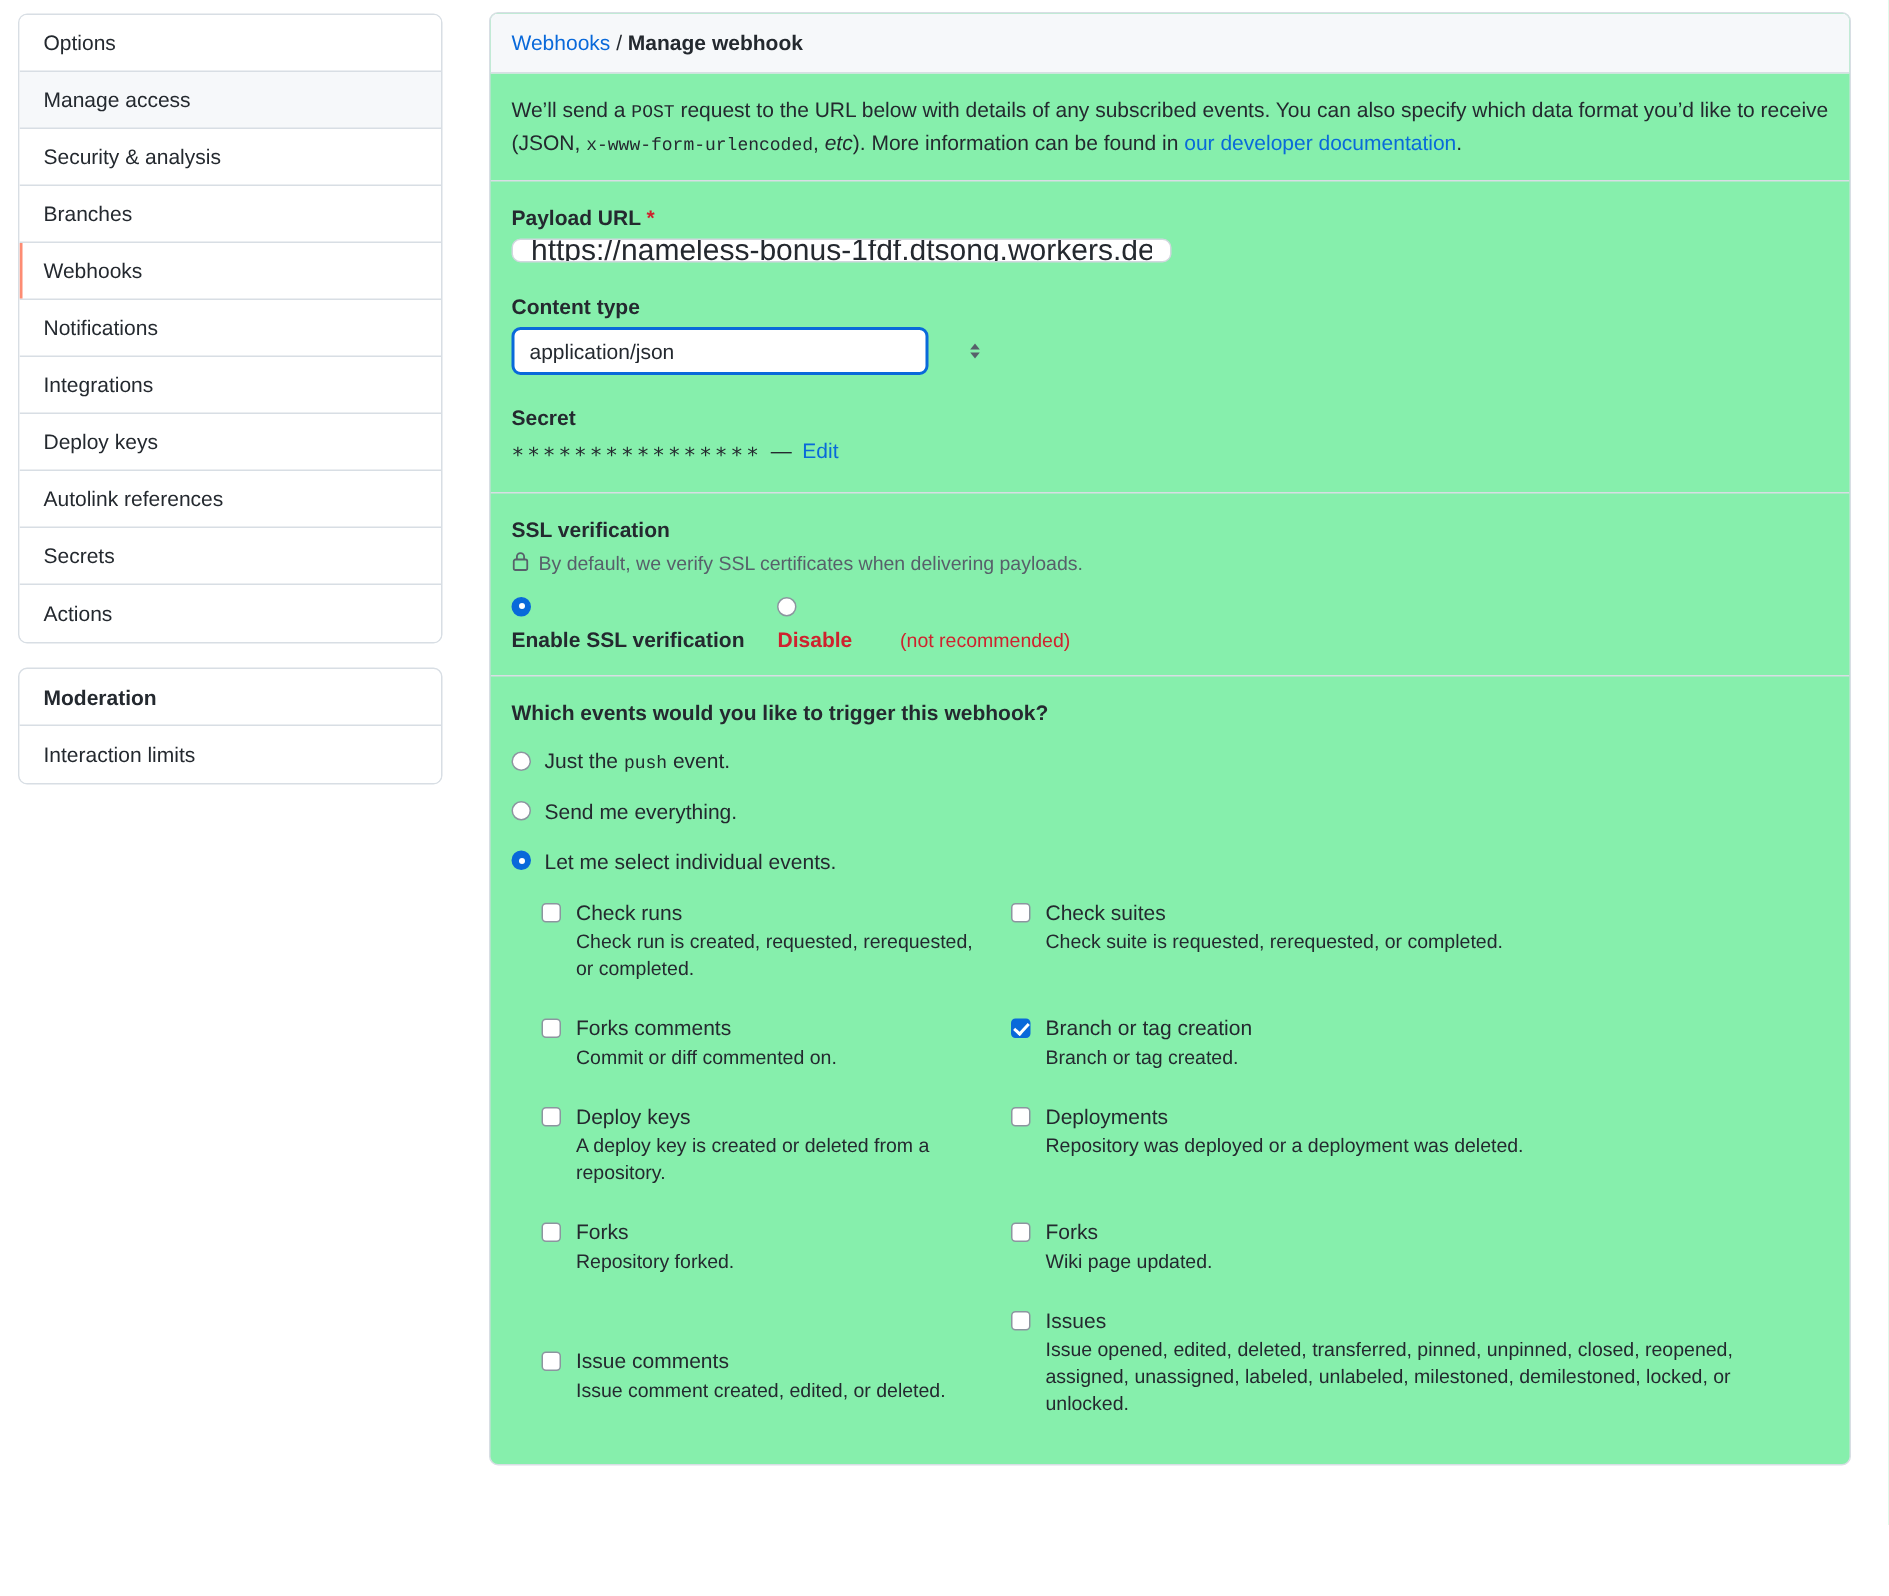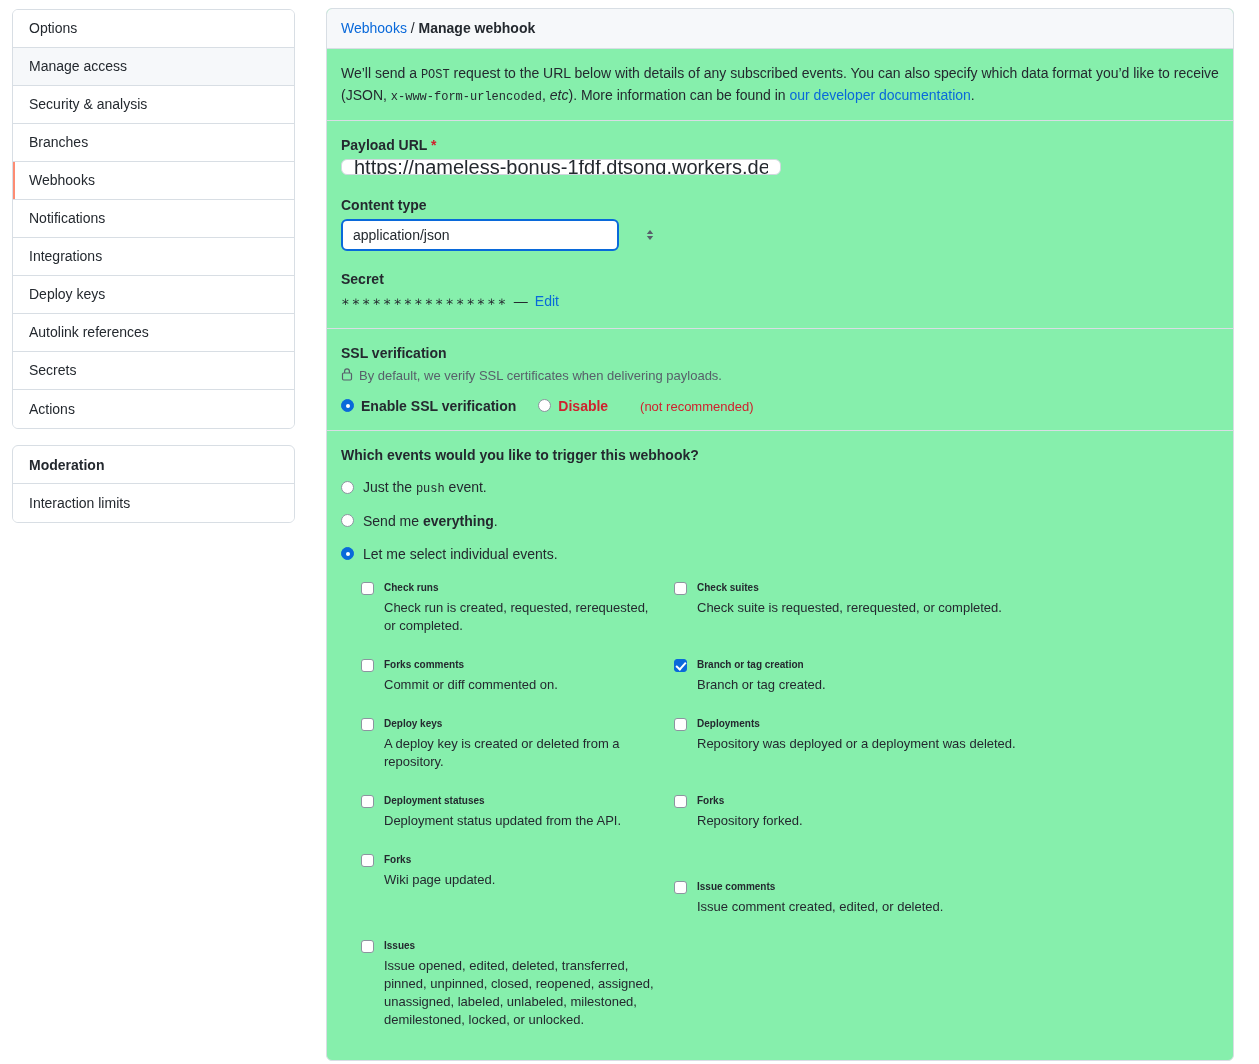--- a/index.html
+++ b/index.html
@@ -176,21 +176,21 @@
     font-size: 13px;
     color: #57606a;
     margin-top: 6px;
   }
   .radio-row {
     display: flex;
     align-items: center;
     gap: 22px;
     margin-top: 14px;
   }
-  .radio-opt { display: flex; align-items: center; gap: 7px; }
+  .radio-opt { display: flex; align-items: flex-start; gap: 7px; flex-direction: column; }
   .radio-opt label { font-size: 14px; }
   .radio-opt label.bold { font-weight: 600; }
   .radio-opt .danger { color: #cf222e; font-weight: 600; }
   .radio-opt .danger-sub { color: #cf222e; font-weight: 400; font-size: 13px; margin-left: 28px; }
 
   input[type=radio] {
     appearance: none;
     -webkit-appearance: none;
     width: 13px; height: 13px;
     border: 1px solid #8c959f;
@@ -244,38 +244,38 @@
     font-size: 14px;
     margin: 0 0 16px 0;
   }
   .event-choice { display: flex; align-items: center; gap: 9px; margin-bottom: 17px; }
   .event-choice:last-of-type { margin-bottom: 14px; }
   .event-choice label { font-size: 14px; }
   .event-choice code {
     font-family: "Liberation Mono", monospace;
     font-size: 12px;
   }
-  .event-choice strong { font-weight: 700; text-align: right; }
+  .event-choice strong { font-weight: 400; text-align: right; }
 
   .events-grid {
     margin-left: 20px;
     display: grid;
     grid-template-columns: 313px 1fr;
     column-gap: 0px;
     padding-right: 10px;
   }
   .event-item {
     display: flex;
     gap: 10px;
     align-items: flex-start;
     margin-bottom: 21px;
     padding-right: 14px;
   }
   .event-item .cb { margin-top: 3px; }
-  .event-name { font-weight: 700; font-size: 10px; line-height: 18px; }
+  .event-name { font-weight: 400; font-size: 14px; line-height: 18px; }
   .event-desc {
     font-size: 13px;
     color: #24292f;
     line-height: 18px;
     margin-top: 2px;
   }
   .lock-icon { display: inline-block; }
 </style>
 </head>
 <body>
@@ -453,27 +453,20 @@
           </div>
         </div>
 
         <div class="event-item">
           <input class="cb" type="checkbox" style="">
           <div>
             <div class="event-name">Deployments</div>
             <div class="event-desc">Repository was deployed or a deployment was deleted.</div>
           </div>
         </div>
-        <div class="event-item">
-          <input class="cb" type="checkbox" style="">
-          <div>
-            <div class="event-name">Deployment statuses</div>
-            <div class="event-desc">Deployment status updated from the API.</div>
-          </div>
-        </div>
 
         <div class="event-item">
           <input class="cb" type="checkbox" style="">
           <div>
             <div class="event-name">Forks</div>
             <div class="event-desc">Repository forked.</div>
           </div>
         </div>
         <div class="event-item">
           <input class="cb" type="checkbox" style="">

